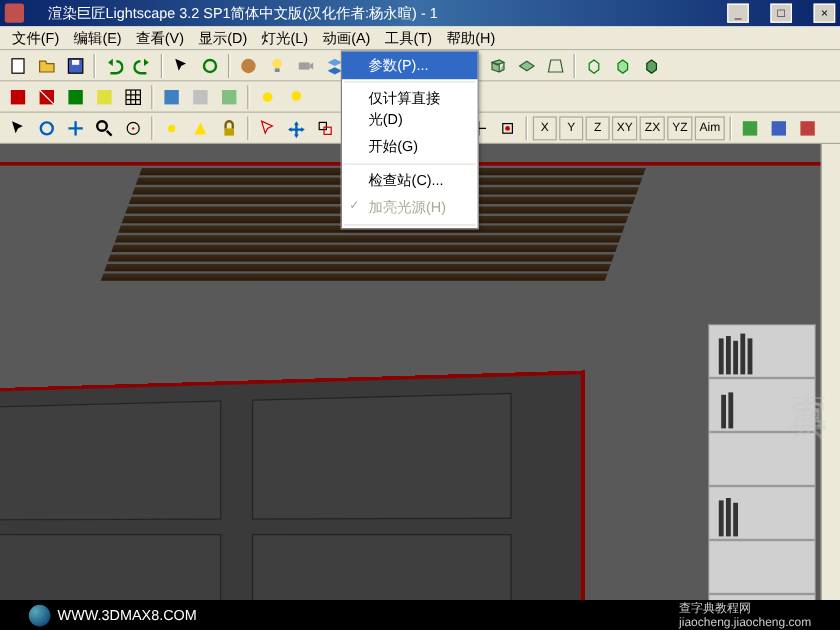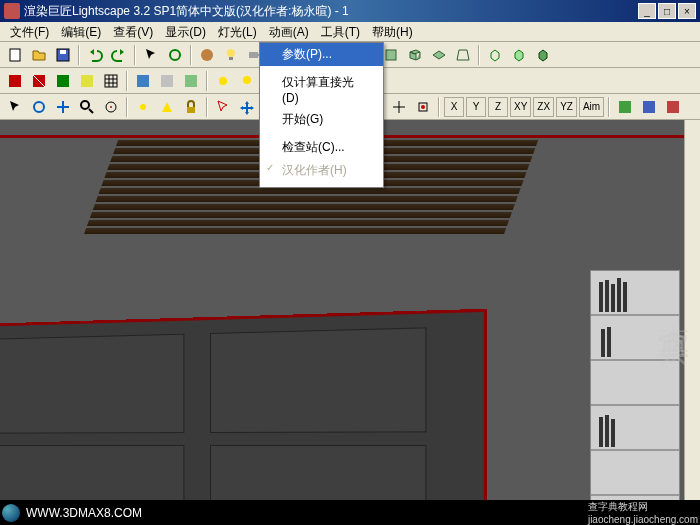--- a/index.html
+++ b/index.html
@@ -1,37 +1,37 @@
 <!DOCTYPE html>
 <html><head>
 <meta charset="utf-8">
 <style>
 * { margin: 0; padding: 0; box-sizing: border-box; font-family: "SimSun", "宋体", sans-serif; }
 body { width: 700px; height: 525px; overflow: hidden; background: #fff; position: relative; }
-.titlebar { height: 22px; background: linear-gradient(to right, #0a246a, #3a6ea5, #0a246a); color: #fff; display: flex; align-items: center; padding: 0 4px; font-size: 12px; }
+.titlebar { height: 22px; background: linear-gradient(to right, #0a246a, #3a6ea5, #0a246a); color: #fff; display: flex; align-items: center; padding: 0 4px; font-size: 12px; gap: 16px; }
 .titlebar .icon { width: 16px; height: 16px; margin-right: 4px; background: #c0504d; border-radius: 2px; }
 .titlebar .title { flex: 1; white-space: nowrap; }
 .titlebar .winbtn { width: 18px; height: 16px; background: #d4d0c8; border: 1px solid #fff; margin-left: 2px; display: flex; align-items: center; justify-content: center; font-size: 10px; color: #000; }
 .menubar { height: 20px; background: #ece9d8; display: flex; align-items: flex-start; font-size: 12px; padding: 0 4px; border-bottom: 1px solid #aca899; }
 .menubar .mitem { padding: 2px 6px; cursor: default; }
 .menubar .mitem.active { background: #316ac5; color: #fff; }
 .toolbar { height: 26px; background: #ece9d8; display: flex; align-items: center; padding: 2px 4px; border-bottom: 1px solid #aca899; gap: 2px; }
 .toolbar .sep { width: 2px; height: 20px; border-left: 1px solid #aca899; border-right: 1px solid #fff; margin: 0 2px; }
 .tbtn { width: 22px; height: 22px; border: 1px solid transparent; display: flex; align-items: center; justify-content: center; font-size: 11px; cursor: default; }
 .tbtn svg { width: 16px; height: 16px; }
 .axisbtn { min-width: 20px; height: 20px; border: 1px solid #aca899; background: #ece9d8; font-size: 10px; display: flex; align-items: center; justify-content: center; padding: 0 3px; cursor: default; }
-.dropdown { position: absolute; top: 42px; left: 259px; width: 125px; background: #fff; border: 1px solid #808080; box-shadow: 2px 2px 3px rgba(0,0,0,0.3); font-size: 12px; z-index: 100; }
+.dropdown { position: absolute; top: 42px; left: 284px; width: 115px; background: #fff; border: 1px solid #808080; box-shadow: 2px 2px 3px rgba(0,0,0,0.3); font-size: 12px; z-index: 100; }
 .dropdown .ditem { padding: 3px 20px 3px 22px; cursor: default; position: relative; }
 .dropdown .ditem.hl { background: #316ac5; color: #fff; }
 .dropdown .ditem.disabled { color: #aca899; }
 .dropdown .dsep { height: 1px; background: #aca899; margin: 2px 2px; border-bottom: 1px solid #fff; }
 .dropdown .check { position: absolute; left: 6px; font-size: 10px; color: #aca899; }
 .viewport { position: absolute; top: 120px; left: 0; right: 0; bottom: 25px; background: #595959; overflow: hidden; }
 .scrollbar-v { position: absolute; right: 0; top: 120px; bottom: 25px; width: 16px; background: #ece9d8; border-left: 1px solid #aca899; }
-.statusbar { position: absolute; bottom: 0; left: 0; right: 0; height: 25px; background: #000; display: flex; align-items: center; color: #fff; font-size: 12px; padding: 0 2px; justify-content: space-between; }
+.statusbar { position: absolute; bottom: 0; left: 0; right: 0; height: 25px; background: #000; display: flex; align-items: center; color: #fff; font-size: 12px; padding: 0 24px; justify-content: space-between; }
 .statusbar .left { display: flex; align-items: center; gap: 6px; }
 .statusbar .logo { width: 18px; height: 18px; border-radius: 50%; background: radial-gradient(circle at 30% 30%, #5ab, #036); }
 .statusbar .right { color: #ccc; font-size: 10px; text-align: left; }
 .watermark { position: absolute; right: 4px; top: 300px; writing-mode: vertical-rl; font-size: 32px; color: rgba(200,200,200,0.35); font-family: "KaiTi", serif; letter-spacing: 4px; pointer-events: none; z-index: 50; }
 
 .scene { position: absolute; inset: 0; }
 .blinds { position: absolute; top: 20px; left: 100px; width: 420px; height: 100px; transform: skewX(-20deg); }
 .blinds .slat { height: 6px; margin-bottom: 2px; background: linear-gradient(#3a2a1a, #2a1a0a); }
 .wall-lower { position: absolute; top: 200px; left: -50px; width: 520px; height: 250px; background: #3a3a3a; transform: perspective(600px) rotateY(-8deg); outline: 3px solid #8b0000; }
 .wall-lower .panel { position: absolute; border: 1px solid #222; background: #3f3f3f; }
@@ -360,21 +360,21 @@
     </div>
 </div>
 
 <div class="dropdown">
   <div class="ditem hl">参数(P)...</div>
   <div class="dsep"></div>
   <div class="ditem">仅计算直接光(D)</div>
   <div class="ditem">开始(G)</div>
   <div class="dsep"></div>
   <div class="ditem">检查站(C)...</div>
-  <div class="ditem disabled"><span class="check">✓</span><span>汉化作者(H)</span></div>
+  <div class="ditem disabled"><span class="check">✓</span><span>加亮光源(H)</span></div>
   <div class="dsep"></div>
 </div>
 
 <div class="viewport">
   <div class="scene">
     <div class="ceiling-edge"></div>
     <div class="blinds">
       <div class="slat"></div>
         <div class="slat"></div>
         <div class="slat"></div>

